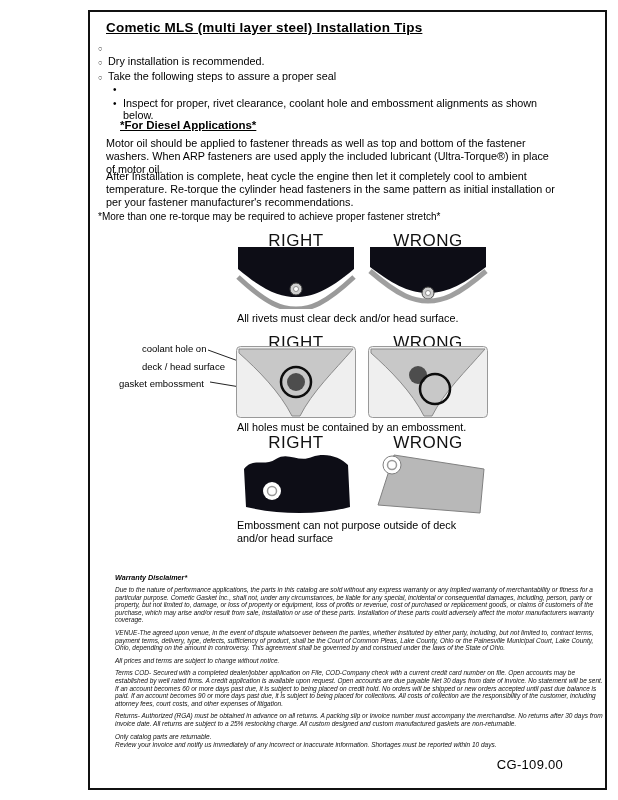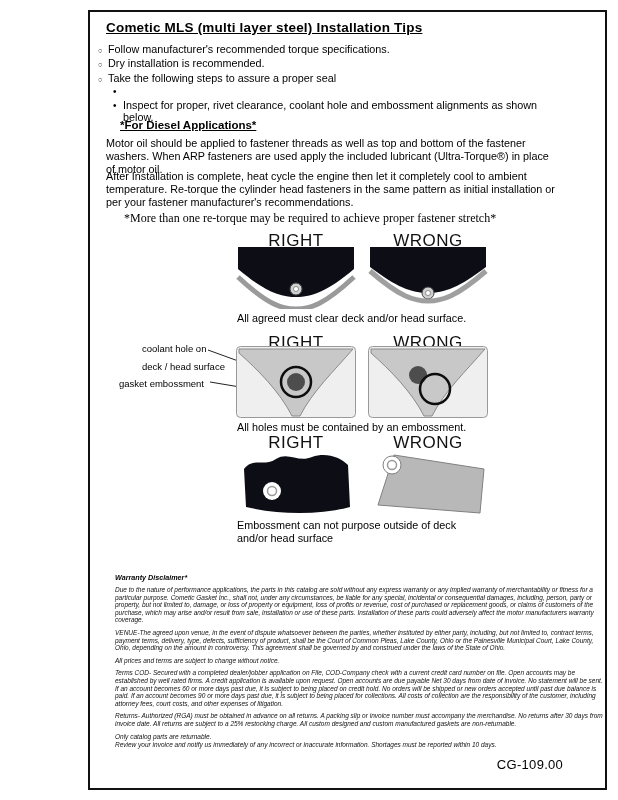--- a/index.html
+++ b/index.html
@@ -26,22 +26,22 @@
   .tip-line { display: flex; align-items: baseline; }
   .tip-marker { width: 10px; font-size: 7.5px; flex: 0 0 10px; }
   .sub { margin-left: 15px; }
   .sub .tip-marker { font-size: 10px; }
   .sec-head { position: absolute; left: 120px; top: 119px;
     font-size: 11.5px; font-weight: bold; text-decoration: underline; }
   .para { position: absolute; left: 106px; width: 452px;
     font-size: 10.8px; line-height: 13.2px; }
   .para1 { top: 137px; }
   .para2 { top: 170px; }
-  .note { position: absolute; left: 124px; top: 211px;
-    font-size: 12px; font-family: Liberation Serif, serif; }
+  .note { position: absolute; left: 98px; top: 211px;
+    font-size: 10px; }
   .dg-label { position: absolute; width: 120px; text-align: center;
     font-size: 17px; letter-spacing: 0.5px; color: #111; }
   .r1 { top: 231px; } .r2 { top: 333px; } .r3 { top: 433px; }
   .colR { left: 236px; } .colW { left: 368px; }
   .panel { position: absolute; width: 120px; }
   .p1 { top: 247px; height: 62px; }
   .p2 { top: 346px; height: 72px; }
   .p3 { top: 447px; height: 70px; }
   .panel svg { display: block; width: 100%; height: 100%; }
   .caption { position: absolute; left: 237px; font-size: 10.8px;
@@ -63,21 +63,20 @@
 </head>
 <body>
 
 <div class="frame"></div>
 
 <div class="title">Cometic MLS (multi layer steel) Installation Tips</div>
 
 <div class="tips">
   <div class="tip-line">
     <span class="tip-marker">○</span>
-    <span>Follow manufacturer's recommended torque specifications.</span>
   </div>
   <div class="tip-line">
     <span class="tip-marker">○</span>
     <span>Dry installation is recommended.</span>
   </div>
   <div class="tip-line">
     <span class="tip-marker">○</span>
     <span>Take the following steps to assure a proper seal</span>
   </div>
   <div class="tip-line sub">
@@ -106,21 +105,21 @@
   </svg>
 </div>
 <div class="panel p1 colW">
   <svg viewBox="0 0 120 62">
     <path d="M2,0 H118 V20 C92,40 76,46 60,46 C44,46 28,40 2,20 Z" fill="#0d0d16"></path>
     <circle cx="60" cy="46" r="6" fill="#cfcfcf" stroke="#444" stroke-width="1"></circle>
     <circle cx="60" cy="46" r="2.5" fill="#ffffff" stroke="#777" stroke-width="0.8"></circle>
     <path d="M2,24 C32,50 46,54 60,54 C74,54 88,50 118,24" fill="none" stroke="#9a9a9a" stroke-width="5" opacity="0.95"></path>
   </svg>
 </div>
-<div class="caption cap1">All agreed must clear deck and/or head surface.</div>
+<div class="caption cap1">All rivets must clear deck and/or head surface.</div>
 
 <div class="dg-label r2 colR">RIGHT</div>
 <div class="dg-label r2 colW">WRONG</div>
 
 <div class="callout callout1">coolant hole on
 deck / head surface</div>
 <div class="callout callout2">gasket embossment</div>
 <svg class="leader-svg" viewBox="0 0 96 64">
   <line x1="2" y1="8" x2="90" y2="40" stroke="#222" stroke-width="1"></line>
   <line x1="4" y1="40" x2="76" y2="52" stroke="#222" stroke-width="1"></line>

